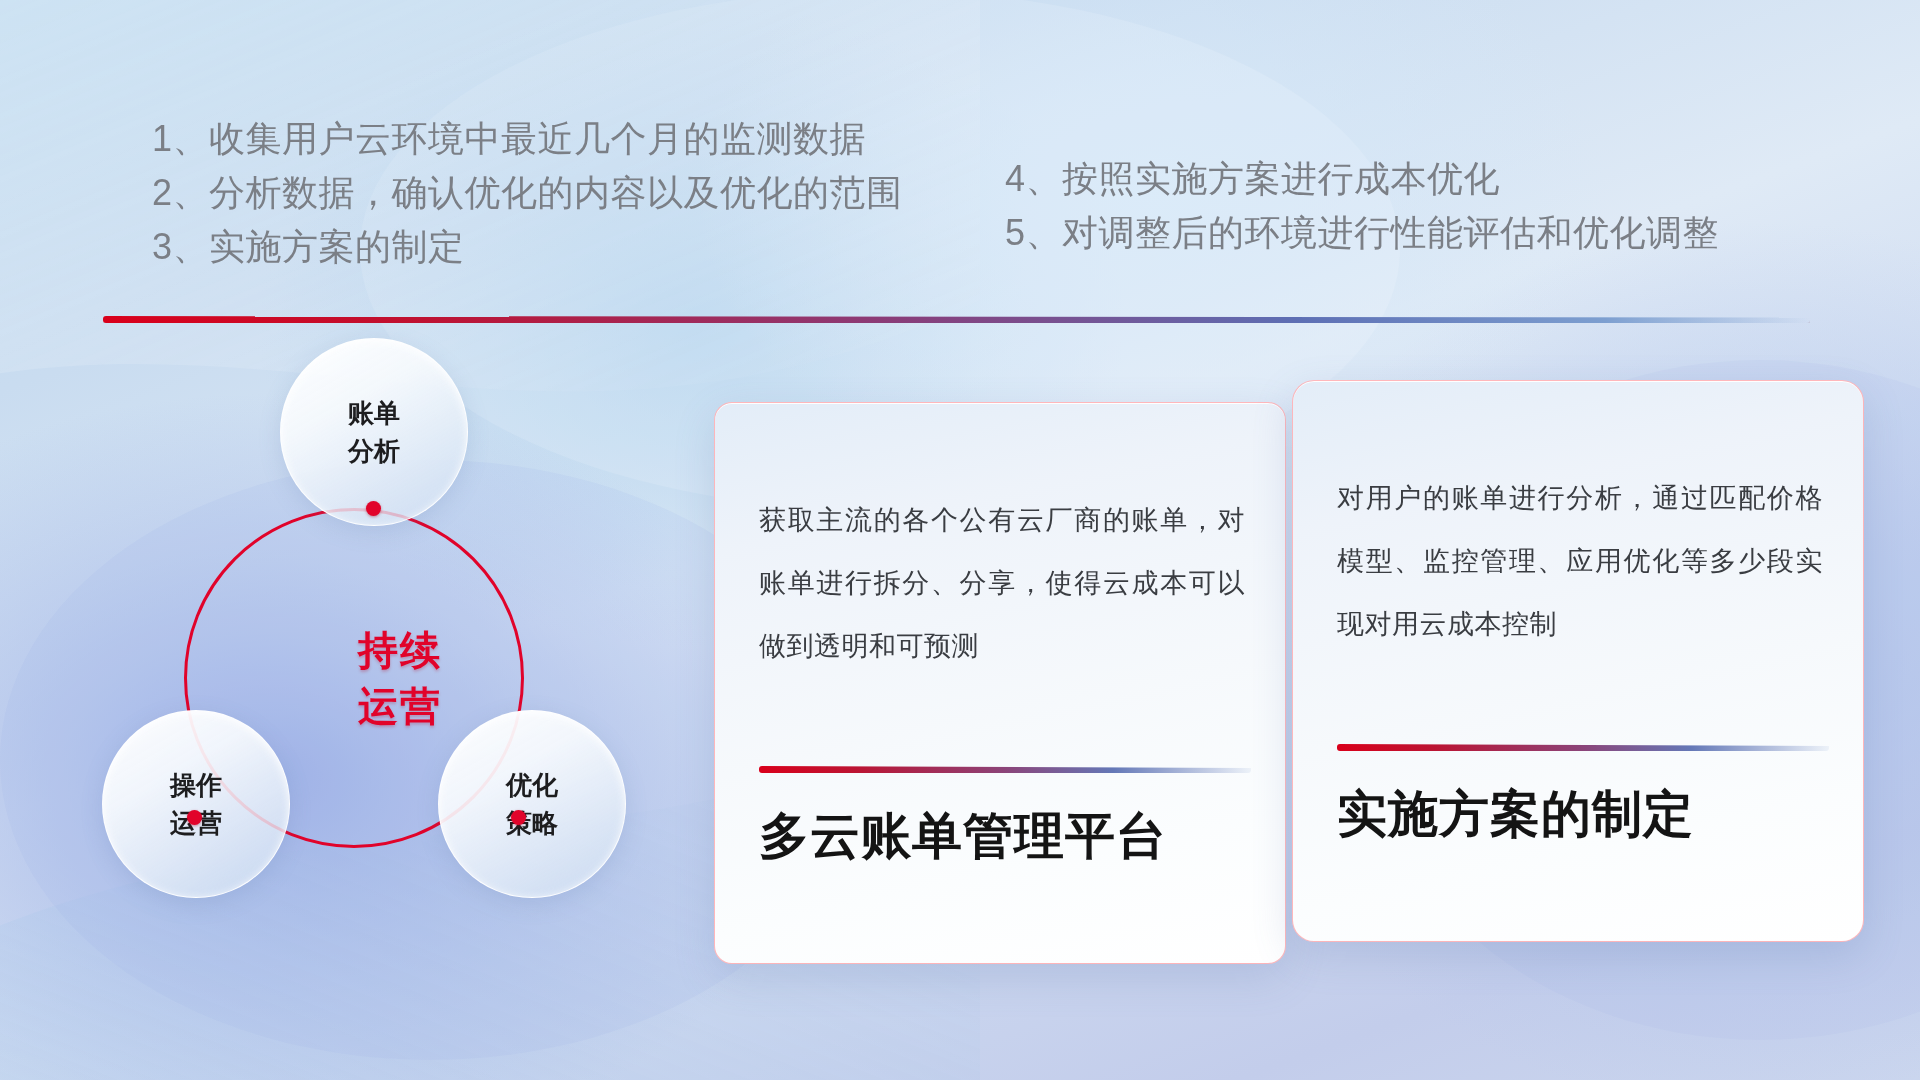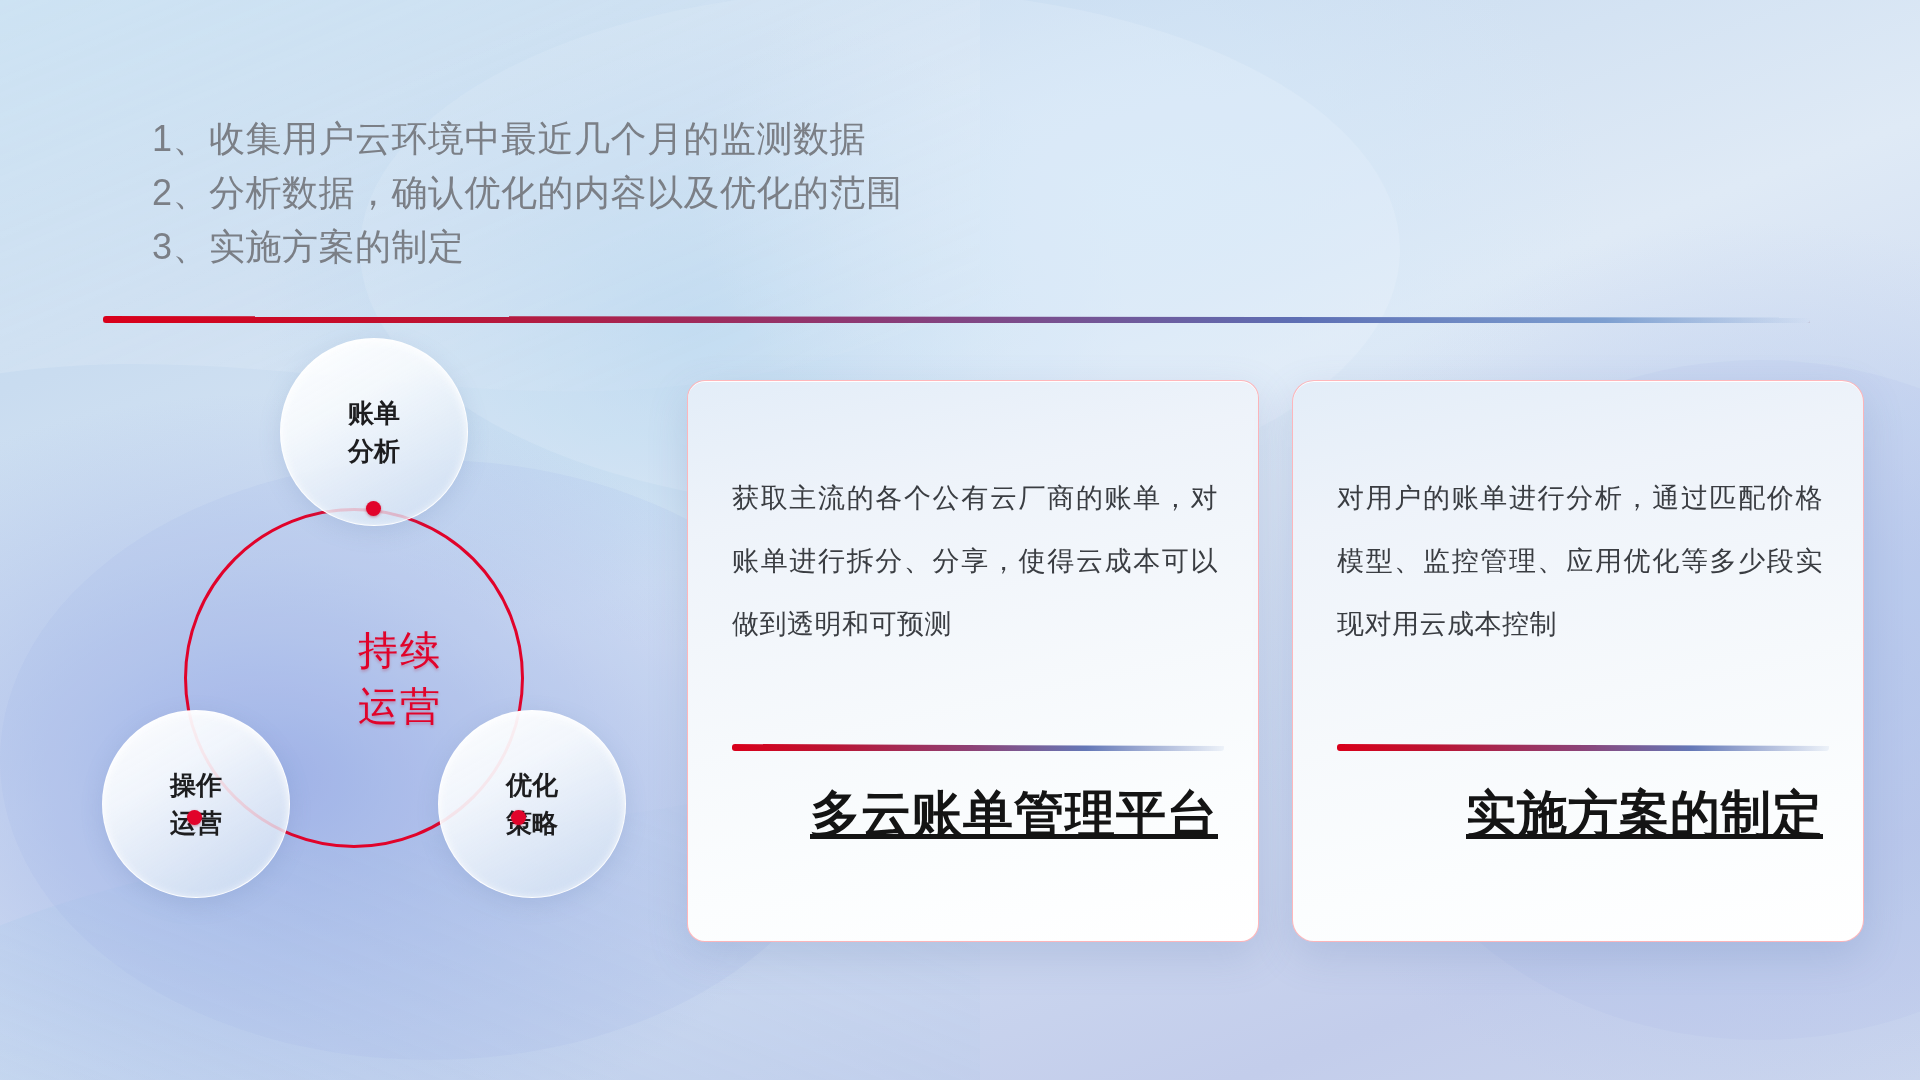--- a/index.html
+++ b/index.html
@@ -47,55 +47,54 @@
   #bub-left{left:12px;top:372px;width:186px;height:186px;}
   #bub-right{left:348px;top:372px;width:186px;height:186px;}
   .bub-label{display:block;}
   #ring{
     position:absolute;left:94px;top:170px;width:340px;height:340px;border-radius:50%;
     border:3px solid #e1032a;box-sizing:border-box;
   }
   #center-label{
     position:absolute;left:94px;top:170px;width:340px;height:340px;
     display:flex;flex-direction:column;align-items:center;justify-content:center;
-    color:#e1032a;font-weight:400;font-size:40px;line-height:56px;letter-spacing:2px;
+    color:#e1032a;font-weight:700;font-size:40px;line-height:56px;letter-spacing:2px;
     text-shadow:0 2px 3px rgba(180,0,30,.25);
     transform:translate(46px,0);
   }
   .dot{position:absolute;width:15px;height:15px;border-radius:50%;background:#e1032a;box-shadow:0 1px 3px rgba(160,0,25,.45);}
   #dot-top{left:276px;top:163px;}
   #dot-left{left:97px;top:472px;}
   #dot-right{left:421px;top:472px;}
   
   .card{
     position:absolute;top:380px;width:570px;height:560px;
     border-radius:18px;
     border:1px solid rgba(255,170,175,.85);
     background:linear-gradient(168deg,#e3edf8 0%,#eef3fa 22%,#f6f9fc 55%,#fbfdfe 78%,#ffffff 100%);
     box-shadow:0 14px 40px rgba(88,116,168,.20), inset 0 1px 0 rgba(255,255,255,.95);
     overflow:hidden;
   }
-  #card-1{left:687px;}
+  #card-1{left:714px;margin-top:22px;}
   #card-2{left:1292px;border-radius:22px;}
   .card-body{
     position:absolute;left:44px;right:40px;top:86px;
     color:#3a3d42;font-size:27px;line-height:63px;letter-spacing:.5px;
     text-align:justify;text-justify:inter-character;
   }
   .card-divider{
     position:absolute;left:44px;top:363px;width:492px;height:7px;
     background:linear-gradient(90deg,#d9001b 0%,#bb1433 20%,#8b4479 50%,#6478b7 72%,rgba(200,214,236,.25) 100%);
     clip-path:polygon(0 0,100% 28%,100% 100%,0 100%);
     border-radius:3px;
   }
   .card-title{
     position:absolute;left:44px;right:40px;top:400px;
     color:#141414;font-weight:800;font-size:50px;letter-spacing:1px;
-    text-align:right;
-    text-decoration:underline;
+    text-align:left;
   }
   #card-2 .card-divider{width:492px;}
 </style>
 </head>
 <body>
 
 <div id="stage">
 
   <svg id="streaks" viewBox="0 0 1920 1080" preserveAspectRatio="none">
     <defs>
@@ -114,20 +113,24 @@
     <ellipse cx="1760" cy="700" rx="400" ry="340" fill="#9aaee4" opacity="0.18"></ellipse>
     <ellipse cx="880" cy="250" rx="520" ry="260" fill="#ffffff" opacity="0.22"></ellipse>
   </svg>
 
   <div class="list" id="list-left">
     <span class="li">1、收集用户云环境中最近几个月的监测数据</span>
     <span class="li">2、分析数据，确认优化的内容以及优化的范围</span>
     <span class="li">3、实施方案的制定</span>
   </div>
 
+  <div class="list" id="list-right">
+    <span class="li">4、按照实施方案进行成本优化</span>
+    <span class="li">5、对调整后的环境进行性能评估和优化调整</span>
+  </div>
 
   <div id="rule"></div>
 
   <div id="venn">
 
     <div id="ring"></div>
 
     <div id="center-label">
       <span>持续</span>
       <span>运营</span>

